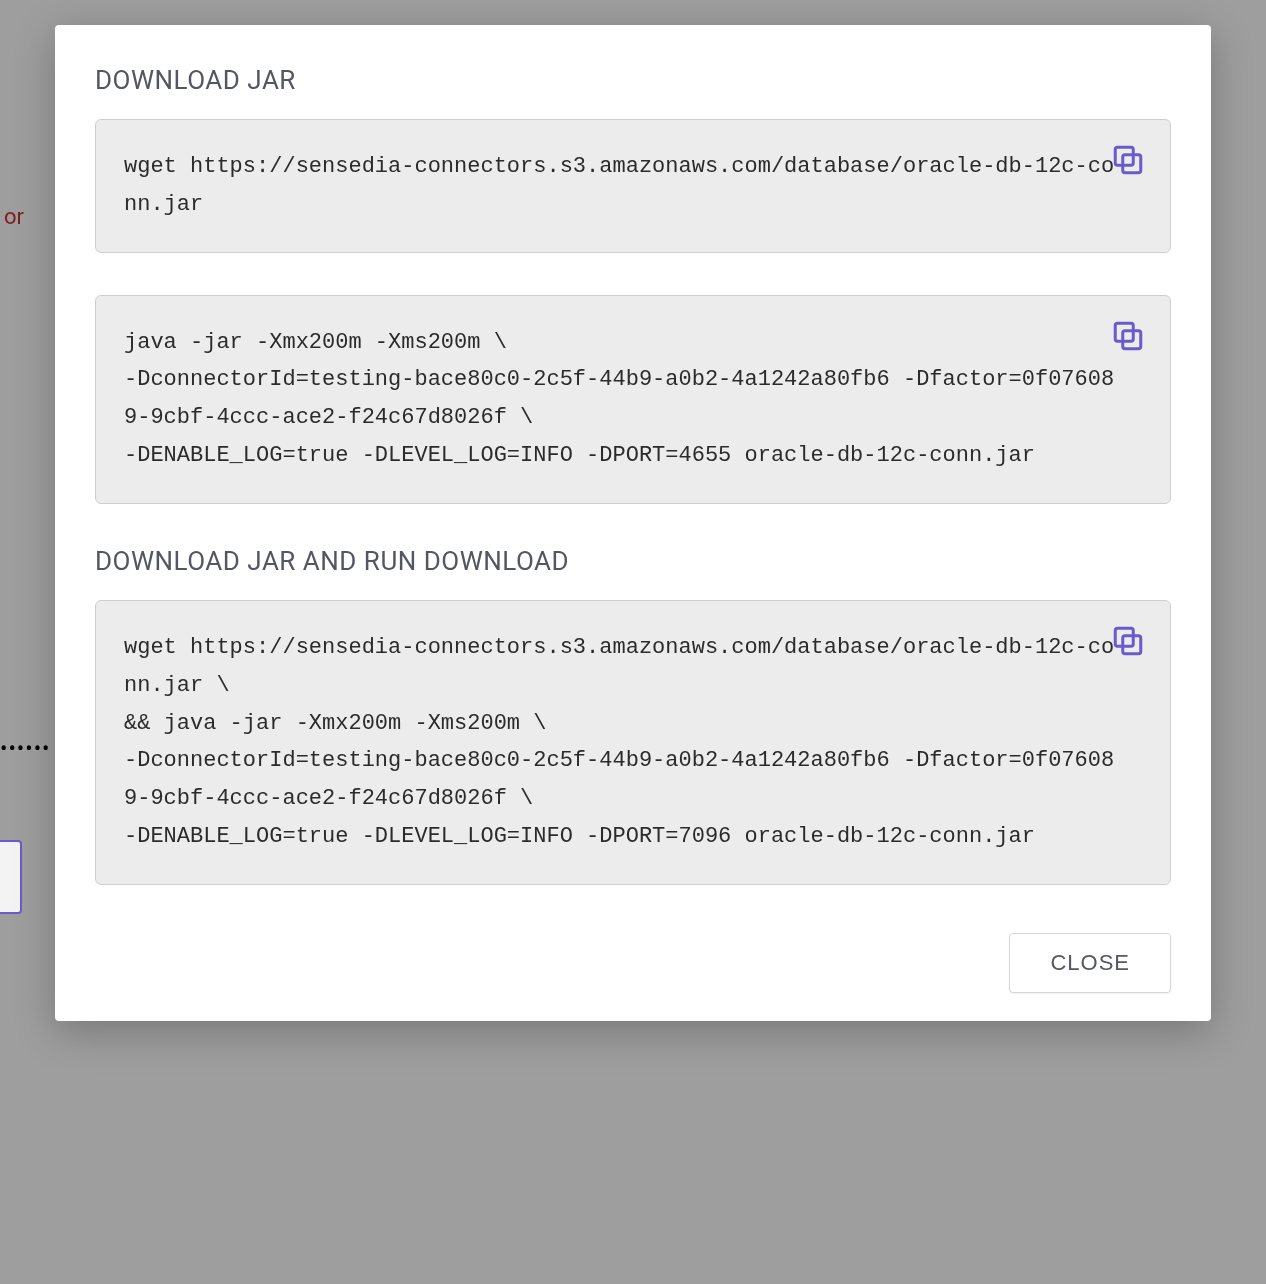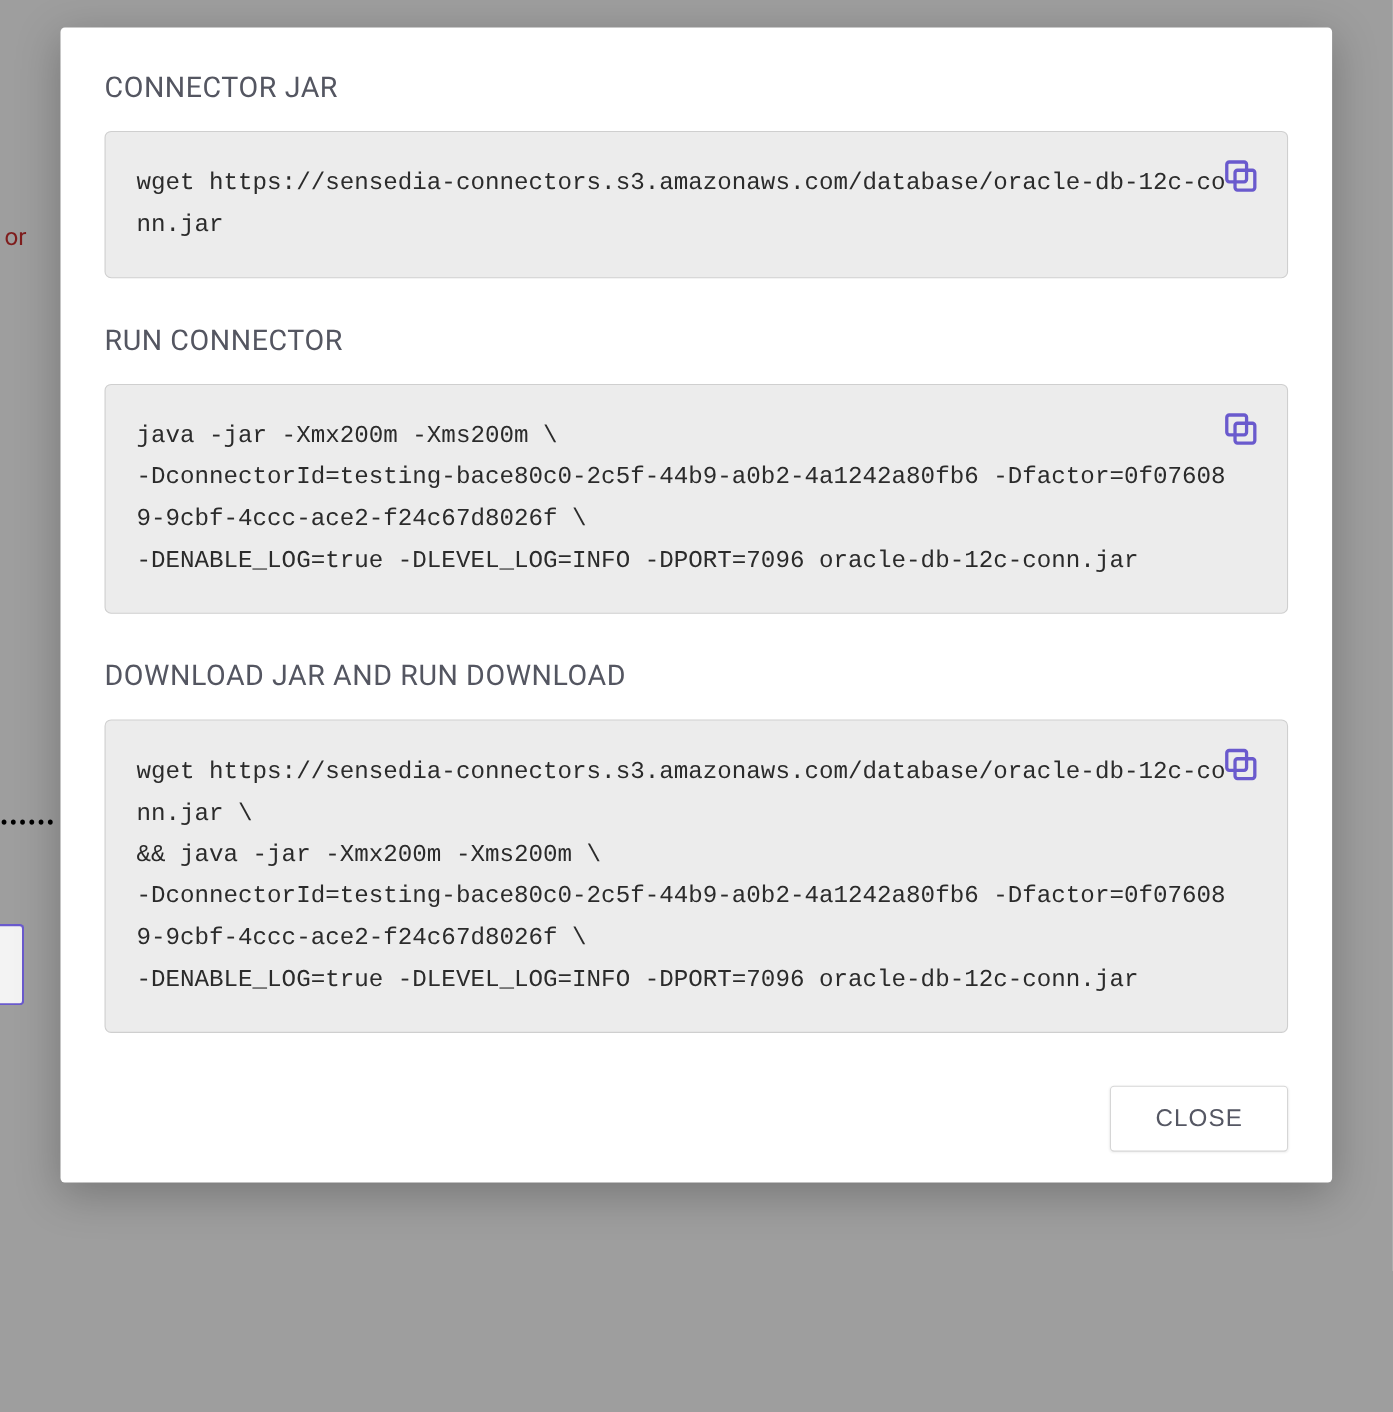--- a/index.html
+++ b/index.html
@@ -131,40 +131,39 @@
 
 <div class="backdrop">
   <div class="bg-hint-left">or</div>
   <div class="bg-dots">••••••</div>
   <div class="bg-button-outline"></div>
 </div>
 
 <div class="modal">
 
   <div class="section">
-    <h2 class="section-title">CONNECTOR JAR</h2>
+    <h2 class="section-title">DOWNLOAD JAR</h2>
     <div class="code-box">
       <div class="code-text">wget https://sensedia-connectors.s3.amazonaws.com/database/oracle-db-12c-conn.jar</div>
       <button class="copy-btn" aria-label="Copy">
         <span>
           <svg viewBox="0 0 24 24">
               <rect x="8.5" y="8.5" width="12" height="12" rx="1.5"></rect>
               <rect x="3.5" y="3.5" width="12" height="12" rx="1.5"></rect>
             </svg>
         </span>
       </button>
     </div>
   </div>
 
   <div class="section">
-    <h2 class="section-title">RUN CONNECTOR</h2>
     <div class="code-box">
       <div class="code-text">java -jar -Xmx200m -Xms200m \
 -DconnectorId=testing-bace80c0-2c5f-44b9-a0b2-4a1242a80fb6 -Dfactor=0f076089-9cbf-4ccc-ace2-f24c67d8026f \
--DENABLE_LOG=true -DLEVEL_LOG=INFO -DPORT=7096 oracle-db-12c-conn.jar</div>
+-DENABLE_LOG=true -DLEVEL_LOG=INFO -DPORT=4655 oracle-db-12c-conn.jar</div>
       <button class="copy-btn" aria-label="Copy">
         <span>
           <svg viewBox="0 0 24 24">
               <rect x="8.5" y="8.5" width="12" height="12" rx="1.5"></rect>
               <rect x="3.5" y="3.5" width="12" height="12" rx="1.5"></rect>
             </svg>
         </span>
       </button>
     </div>
   </div>

